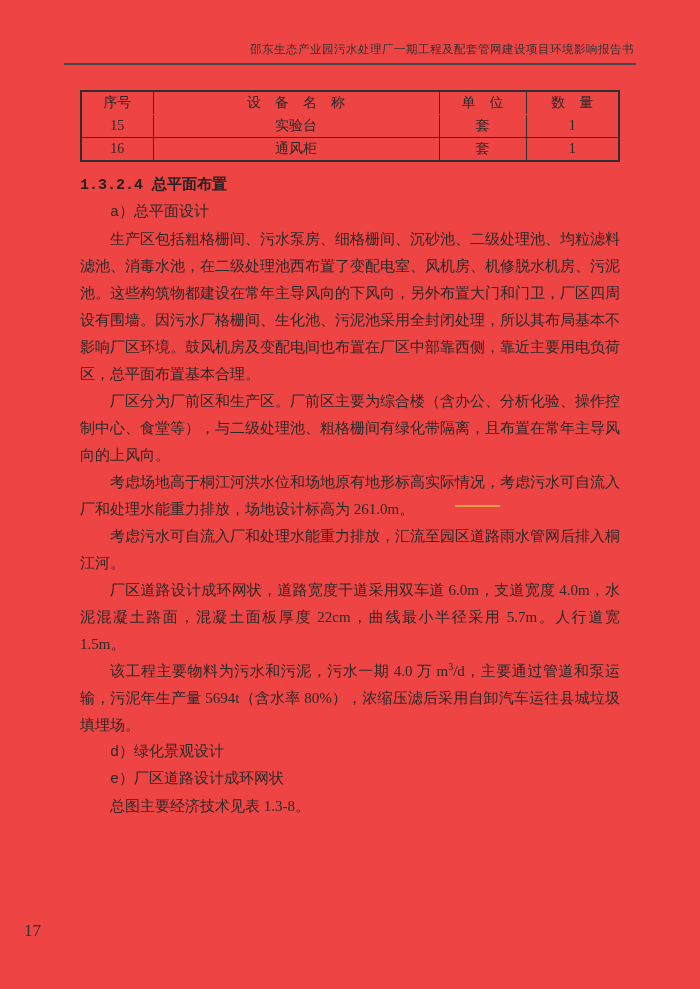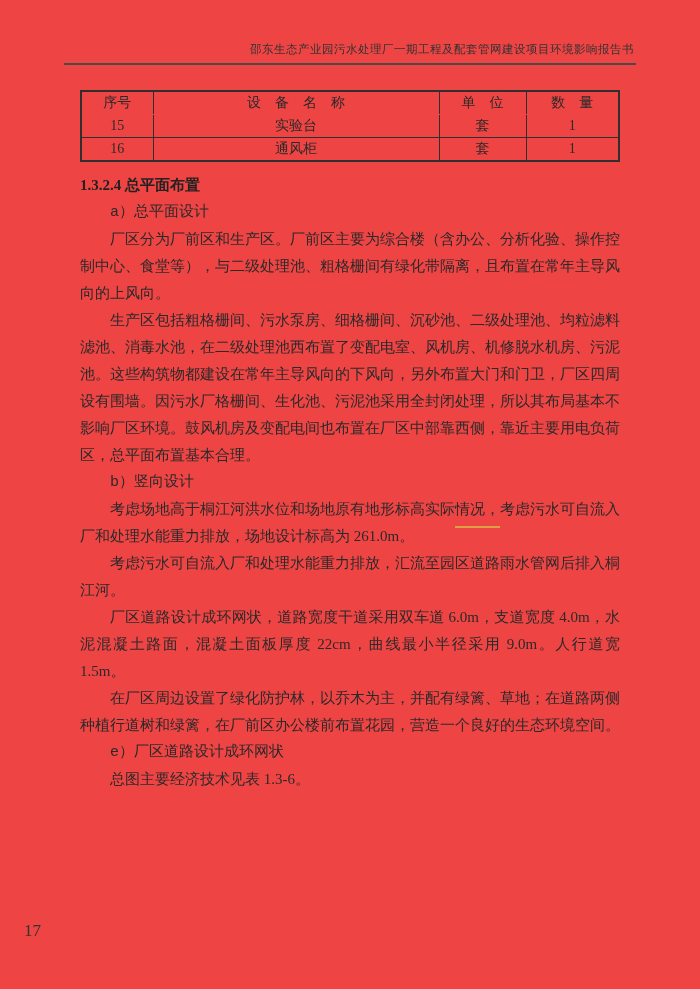--- a/index.html
+++ b/index.html
@@ -54,40 +54,40 @@
   
   .content {
     margin: 10px 80px 0 80px;
     width: 540px;
     font-size: 15px;
     line-height: 27px;
     text-align: justify;
   }
   .sec-heading {
     margin: 0;
-    font-family: Liberation Serif, serif;
+    font-family: Liberation Mono, monospace;
     font-weight: bold;
     font-size: 15px;
     line-height: 27px;
     color: #222222;
   }
   .sub-heading {
     margin: 0;
     text-indent: 2em;
     line-height: 27px;
     font-family: Liberation Mono, monospace;
   }
   .para {
     margin: 0;
     text-indent: 2em;
     line-height: 27px;
   }
   .annotated {
     border-bottom: 2px solid #dd9f44;
-    padding-bottom: 9px;
+    padding-bottom: 15px;
   }
   sup { font-size: 10px; line-height: 0; }
   
   .page-footer {
     position: absolute;
     bottom: 48px;
     left: 0;
     width: 100%;
     text-align: left;
     font-size: 17px;
@@ -134,32 +134,32 @@
         <td>套</td>
         <td>1</td>
       </tr>
     </tbody>
   </table>
 
   <main class="content">
     <h2 class="sec-heading">1.3.2.4 总平面布置</h2>
 
     <p class="sub-heading">a）总平面设计</p>
+    <p class="para">生产区包括粗格栅间、污水泵房、细格栅间、沉砂池、二级处理池、均粒滤料滤池、消毒水池，在二级处理池西布置了变配电室、风机房、机修脱水机房、污泥池。这些构筑物都建设在常年主导风向的下风向，另外布置大门和门卫，厂区四周设有围墙。因污水厂格栅间、生化池、污泥池采用全封闭处理，所以其布局基本不影响厂区环境。鼓风机房及变配电间也布置在厂区中部靠西侧，靠近主要用电负荷区，总平面布置基本合理。</p>
     <p class="para">厂区分为厂前区和生产区。厂前区主要为综合楼（含办公、分析化验、操作控制中心、食堂等），与二级处理池、粗格栅间有绿化带隔离，且布置在常年主导风向的上风向。</p>
-    <p class="para">生产区包括粗格栅间、污水泵房、细格栅间、沉砂池、二级处理池、均粒滤料滤池、消毒水池，在二级处理池西布置了变配电室、风机房、机修脱水机房、污泥池。这些构筑物都建设在常年主导风向的下风向，另外布置大门和门卫，厂区四周设有围墙。因污水厂格栅间、生化池、污泥池采用全封闭处理，所以其布局基本不影响厂区环境。鼓风机房及变配电间也布置在厂区中部靠西侧，靠近主要用电负荷区，总平面布置基本合理。</p>
 
-    <p class="sub-heading">b）竖向设计</p>
     <p class="para"><span>考虑场地高于桐江河洪水位和场地原有地形标高实际</span><span class="annotated">情况，</span><span>考虑污水可自流入厂和处理水能重力排放，场地设计标高为 261.0m。</span></p>
     <p class="para">考虑污水可自流入厂和处理水能重力排放，汇流至园区道路雨水管网后排入桐江河。</p>
 
-    <p class="para">厂区道路设计成环网状，道路宽度干道采用双车道 6.0m，支道宽度 4.0m，水泥混凝土路面，混凝土面板厚度 22cm，曲线最小半径采用 9.0m。人行道宽 1.5m。</p>
+    <p class="para">厂区道路设计成环网状，道路宽度干道采用双车道 6.0m，支道宽度 4.0m，水泥混凝土路面，混凝土面板厚度 22cm，曲线最小半径采用 5.7m。人行道宽 1.5m。</p>
+    <p class="para"><span>该工程主要物料为污水和污泥，污水一期 4.0 万 m</span><sup>3</sup><span>/d，主要通过管道和泵运输，污泥年生产量 5694t（含水率 80%），浓缩压滤后采用自卸汽车运往县城垃圾填埋场。</span></p>
 
-    <p class="para">在厂区周边设置了绿化防护林，以乔木为主，并配有绿篱、草地；在道路两侧种植行道树和绿篱，在厂前区办公楼前布置花园，营造一个良好的生态环境空间。</p>
+    <p class="sub-heading">d）绿化景观设计</p>
 
     <p class="sub-heading">e）厂区道路设计成环网状</p>
-    <p class="para">总图主要经济技术见表 1.3-6。</p>
+    <p class="para">总图主要经济技术见表 1.3-8。</p>
   </main>
 
   <footer class="page-footer">
     <span>17</span>
   </footer>
 
 </div>
 
 </body></html>

